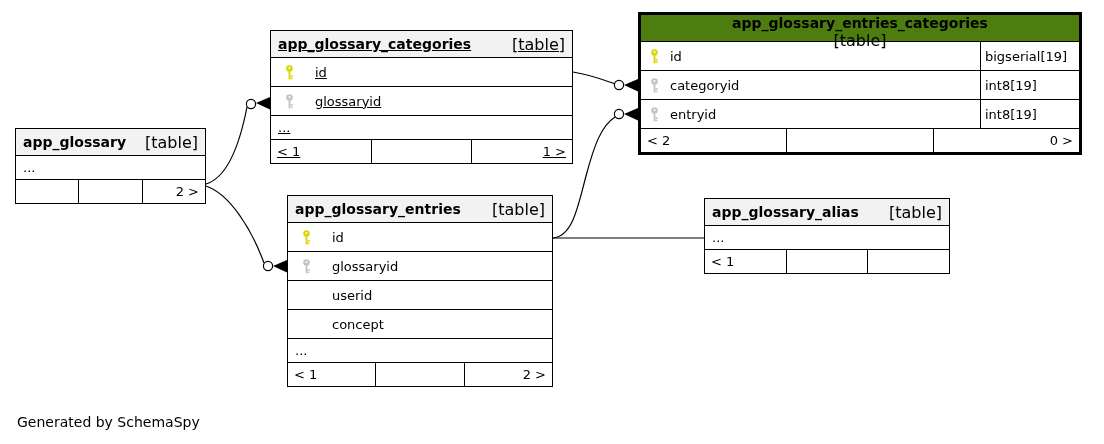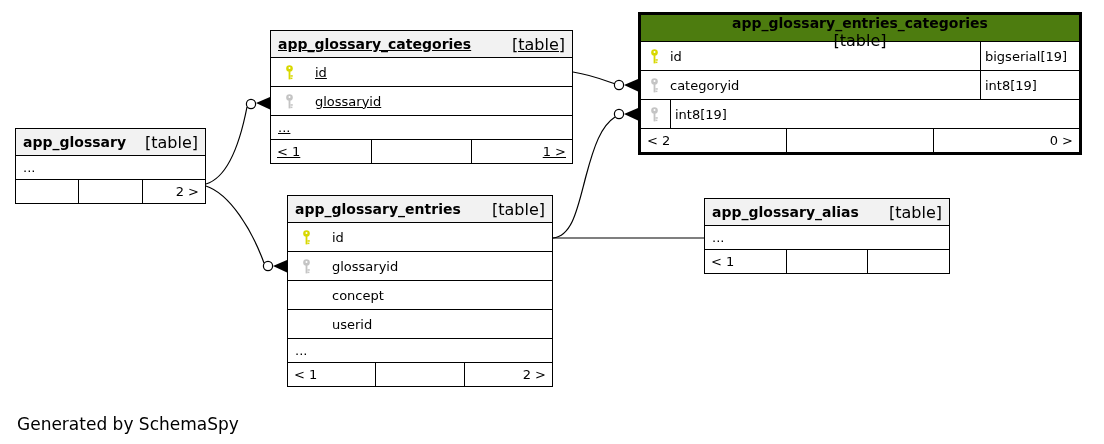--- a/index.html
+++ b/index.html
@@ -22,21 +22,21 @@
   .cname{flex:1;white-space:nowrap;}
   .ctype{width:99px;flex:0 0 auto;align-self:stretch;display:flex;align-items:center;
     border-left:1px solid #000;padding-left:4px;box-sizing:border-box;white-space:nowrap;}
   .erow{height:24px;display:flex;align-items:center;border-bottom:1px solid #000;
     padding-left:7px;box-sizing:border-box;font-size:13px;background:#fff;}
   .tfoot{height:23px;display:flex;font-size:13px;background:#fff;}
   .fcell{flex:1;display:flex;align-items:center;padding:0 6px;box-sizing:border-box;white-space:nowrap;}
   .fcell + .fcell{border-left:1px solid #000;}
   .fcell.right{justify-content:flex-end;}
   .keyicon{display:inline-flex;line-height:0;}
-  #note{position:absolute;left:17px;top:414px;font-size:17px;z-index:2;}
+  #note{position:absolute;left:17px;top:414px;font-size:14px;z-index:2;}
 </style>
 </head>
 <body>
 
 <div id="diagram">
   <svg id="wires" width="1104" height="444">
       <g>
         <path d="M 206,184 C 226,178 239,148 247,107" fill="none" stroke="#000000" stroke-width="1.2"></path>
         <circle cx="251" cy="104" r="4.6" fill="#ffffff" stroke="#000000" stroke-width="1.2"></circle>
         <polygon points="256,103 270,97 270,109.5" fill="#000000"></polygon>
@@ -155,20 +155,21 @@
           <span class="keyicon">
             <svg width="11" height="15" viewBox="0 0 11 15">
               <circle cx="5.5" cy="3.6" r="3.3" fill="#c4c4c4"></circle>
               <circle cx="5.5" cy="2.9" r="1" fill="#ffffff"></circle>
               <rect x="4.6" y="6.4" width="1.8" height="8" fill="#c4c4c4"></rect>
               <rect x="6.4" y="10.2" width="2.4" height="1.5" fill="#c4c4c4"></rect>
               <rect x="6.4" y="12.6" width="2" height="1.5" fill="#c4c4c4"></rect>
             </svg>
           </span>
         </span>
+        <span class="cname">entryid</span>
         <div class="ctype">int8[19]</div>
       </div>
       <div class="tfoot">
         <div class="fcell">&lt; 2</div>
         <div class="fcell"></div>
         <div class="fcell right">0 &gt;</div>
       </div>
     </div>
     <div class="tbl" style="left: 287px; top: 195px; width: 266px;">
       <div class="thead" style="background: rgb(242, 242, 242); align-items: center;">
@@ -198,25 +199,25 @@
               <rect x="4.6" y="6.4" width="1.8" height="8" fill="#c4c4c4"></rect>
               <rect x="6.4" y="10.2" width="2.4" height="1.5" fill="#c4c4c4"></rect>
               <rect x="6.4" y="12.6" width="2" height="1.5" fill="#c4c4c4"></rect>
             </svg>
           </span>
         </span>
         <span class="cname">glossaryid</span>
       </div>
       <div class="trow">
         <span class="keycell"></span>
+        <span class="cname">userid</span>
+      </div>
+      <div class="trow">
+        <span class="keycell"></span>
         <span class="cname">concept</span>
-      </div>
-      <div class="trow">
-        <span class="keycell"></span>
-        <span class="cname">userid</span>
       </div>
       <div class="erow">...</div>
       <div class="tfoot">
         <div class="fcell">&lt; 1</div>
         <div class="fcell"></div>
         <div class="fcell right">2 &gt;</div>
       </div>
     </div>
     <div class="tbl" style="left: 704px; top: 198px; width: 246px;">
       <div class="thead" style="background: rgb(242, 242, 242);">

